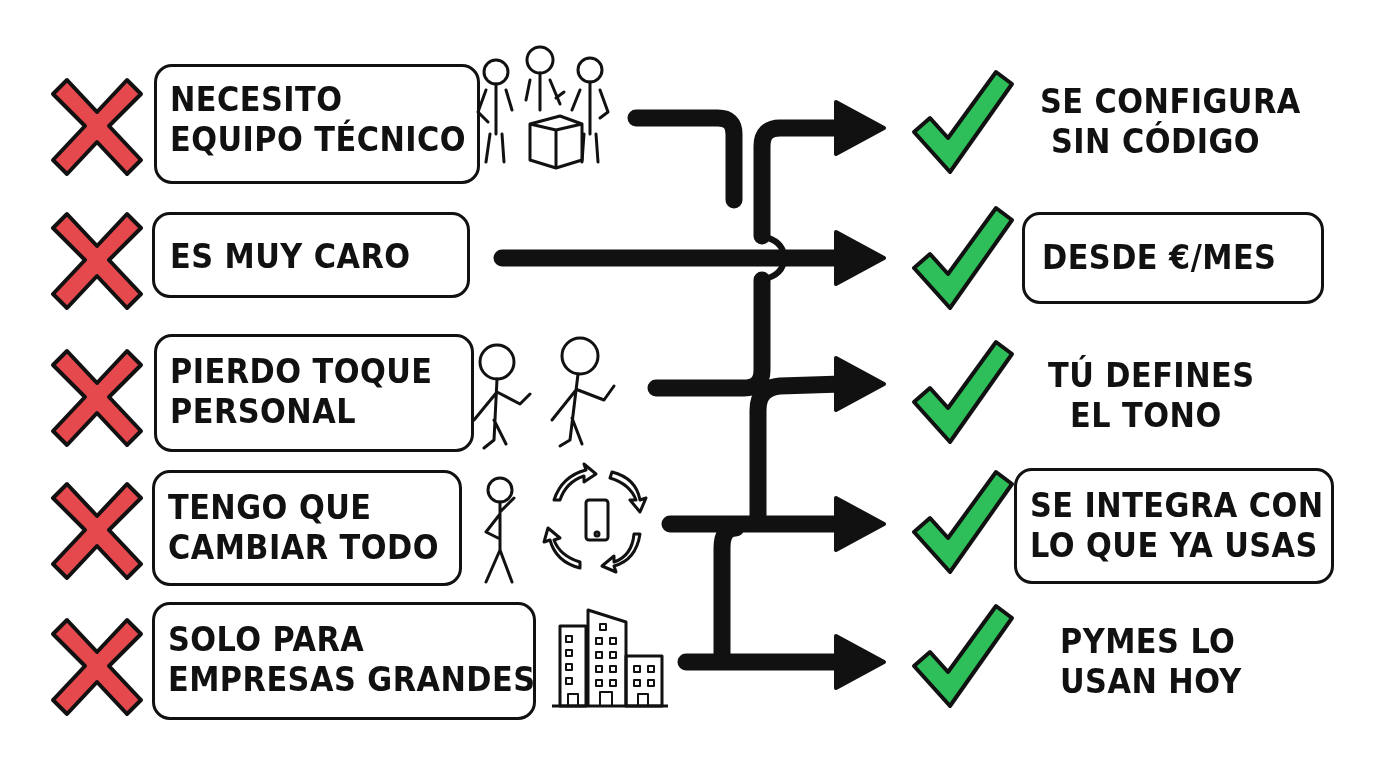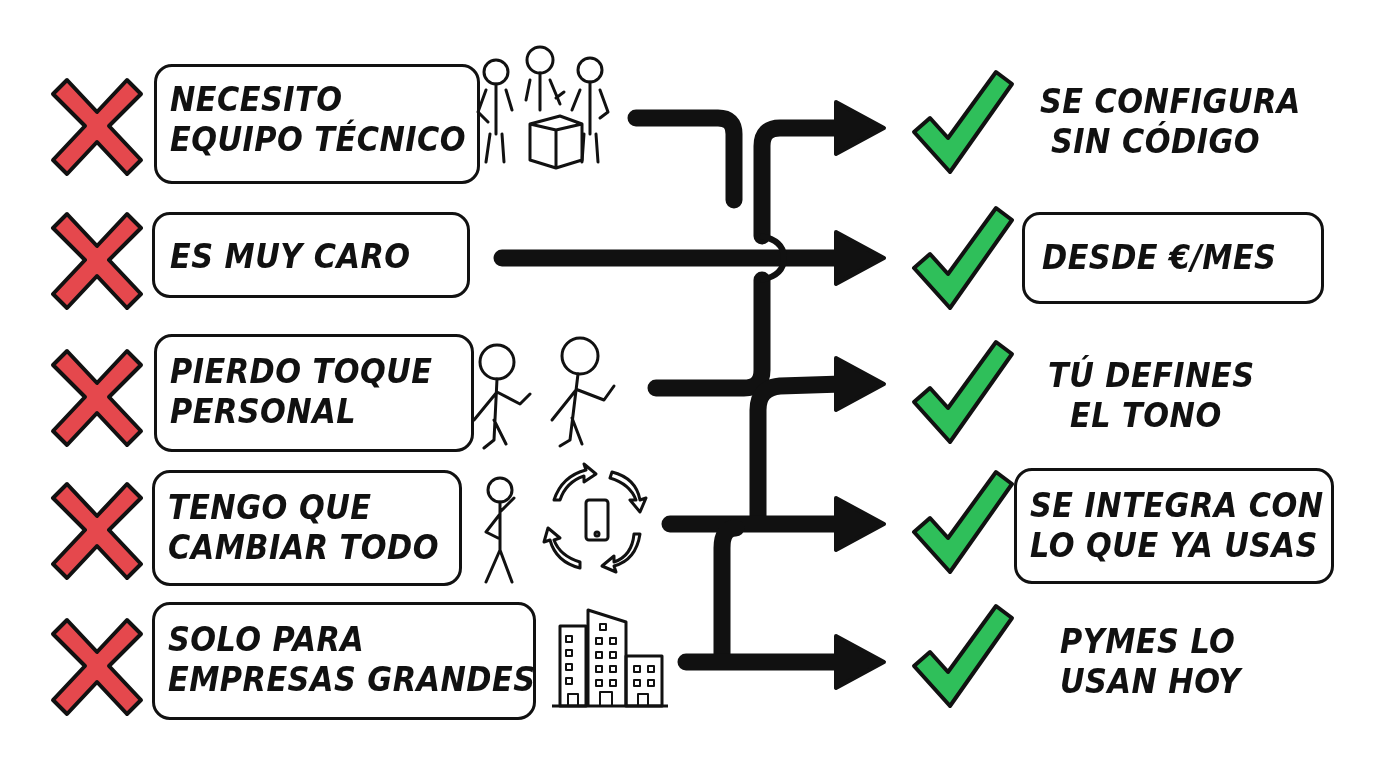--- a/index.html
+++ b/index.html
@@ -1,18 +1,18 @@
 <!DOCTYPE html>
 <html><head>
 <meta charset="utf-8">
 <style>
   html, body { margin: 0; padding: 0; background: #ffffff; }
   body { width: 1376px; height: 768px; position: relative; overflow: hidden;
          font-family: "DejaVu Sans", sans-serif; color: #111; }
-  .canvas { position: absolute; inset: 0; font-style: italic; }
+  .canvas { position: absolute; inset: 0; }
   svg.layer { position: absolute; left: 0; top: 0; width: 1376px; height: 768px; }
   .label { position: absolute; font-family: "DejaVu Sans", sans-serif; font-weight: bold;
            font-size: 33px; line-height: 40px; letter-spacing: 0.5px; color: #111;
            text-transform: uppercase; white-space: nowrap; transform: scaleX(0.92); transform-origin: left top; }
   .label span { display: block; }
   .box { position: absolute; border: 3px solid #111; border-radius: 18px; box-sizing: border-box; }
 </style>
 </head>
 <body>
 

